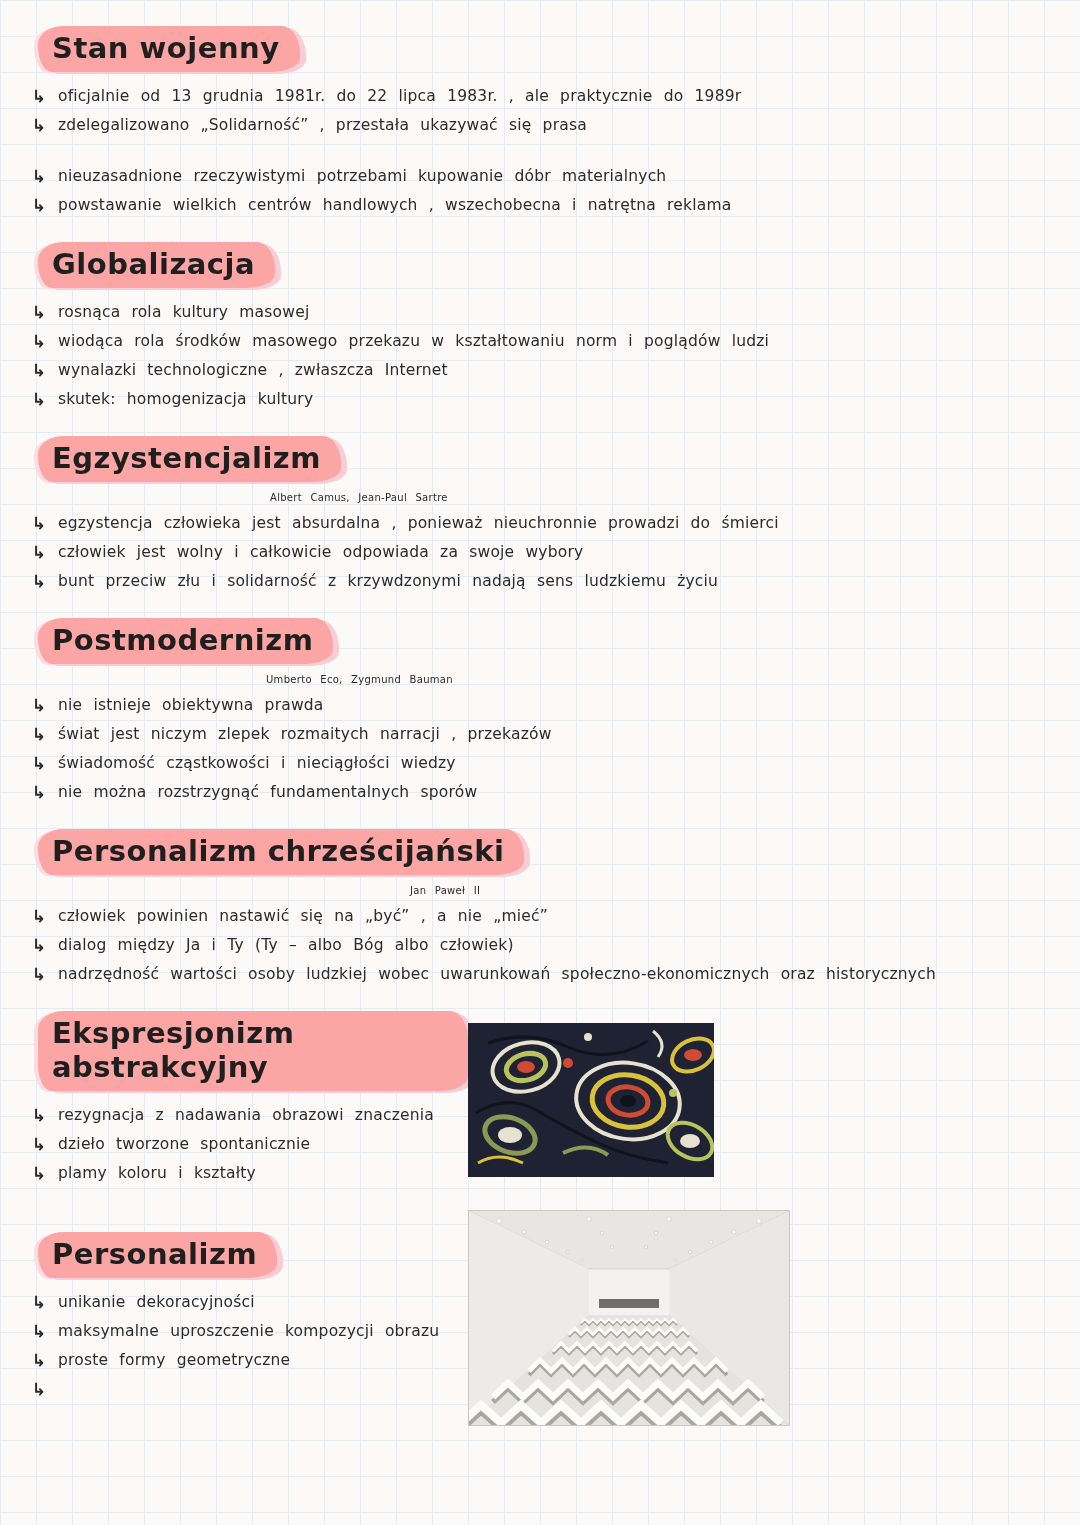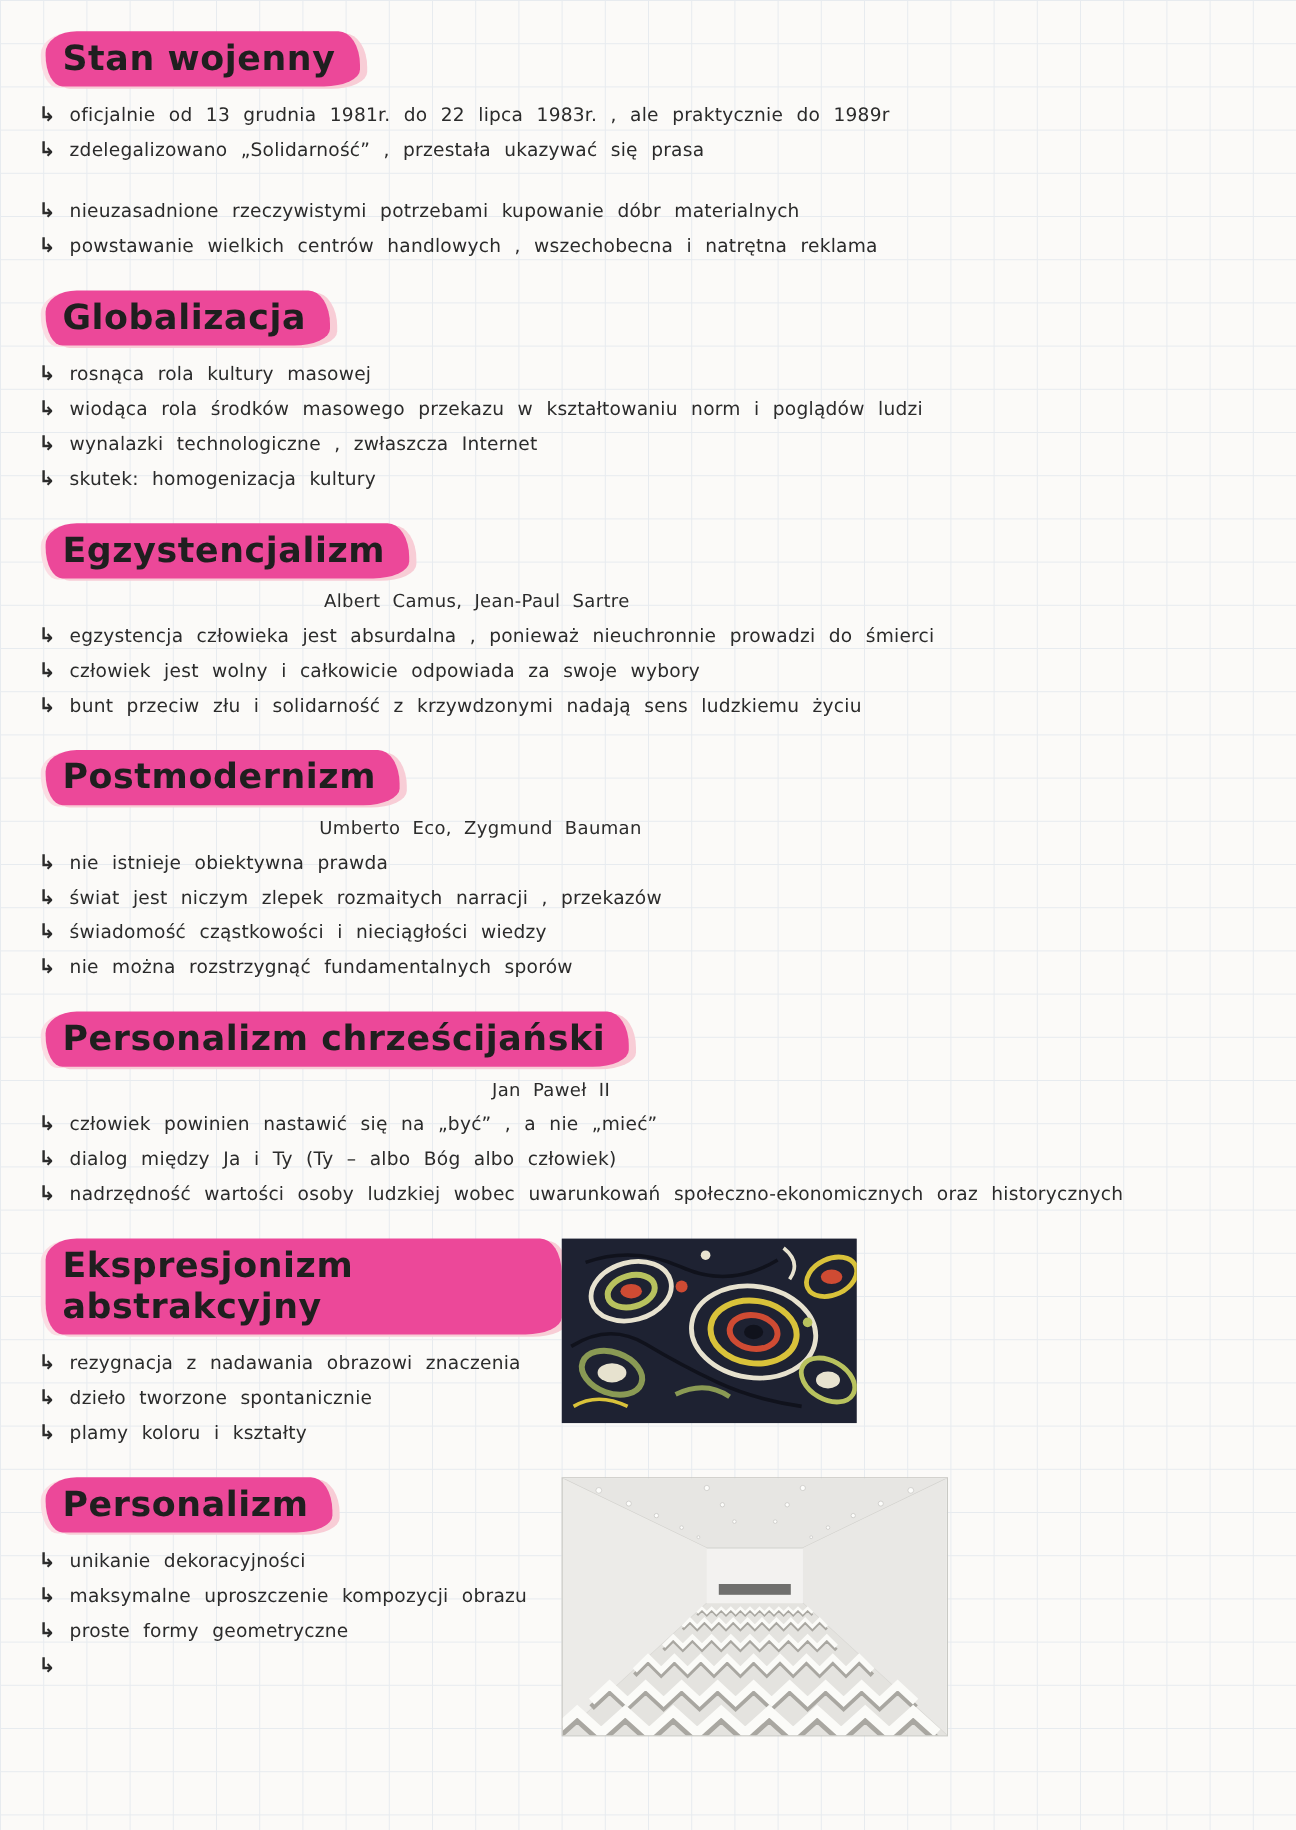--- a/index.html
+++ b/index.html
@@ -11,31 +11,31 @@
     background-image:
       linear-gradient(#e7ebef 1px, transparent 1px),
       linear-gradient(90deg, #e7ebef 1px, transparent 1px);
     background-size:36px 36px;
     padding:26px 30px 0 38px;
   }
   .note-section { margin-bottom:22px; }
   .title-wrap { margin-bottom:10px; }
   .hl {
     display:inline-block;
-    background:#ec4899;
+    background:#fca5a5;
     padding:5px 20px 7px 14px;
     border-radius:26px 18px 30px 14px / 18px 28px 14px 26px;
     box-shadow: 6px 2px 0 0 #f8cdd6, -4px 1px 0 0 #fbdce3;
     font-size:29px;
     font-weight:bold;
     letter-spacing:0.5px;
     color:#1f1f1f;
   }
   .subtitle {
-    font-size:15px;
+    font-size:10px;
     margin:2px 0 6px 0;
     word-spacing:5px;
     letter-spacing:0.3px;
   }
   .sub-indent-a { margin-left:232px; }
   .sub-indent-b { margin-left:228px; }
   .sub-indent-c { margin-left:372px; }
   .bullet {
     display:flex;
     align-items:flex-start;
@@ -45,21 +45,21 @@
     word-spacing:6px;
   }
   .arrow {
     display:inline-block;
     width:26px;
     flex:0 0 26px;
     margin-left:-6px;
     font-size:17px;
     font-weight:bold;
   }
-  .two-col { display:flex; align-items:flex-start; }
+  .two-col { display:flex; align-items:center; }
   .two-col .left { flex:0 0 430px; }
   .img-box { margin-left:0; }
   .img-box svg { display:block; }
   .photo-frame { border:1px solid #c9c9c4; }
 </style>
 </head>
 <body>
 
 <section class="note-section">
   <div class="title-wrap">

